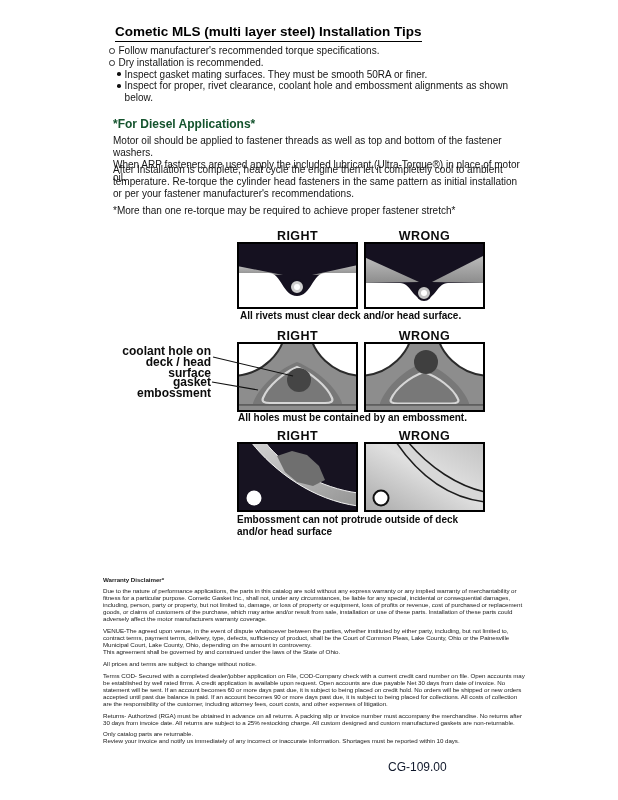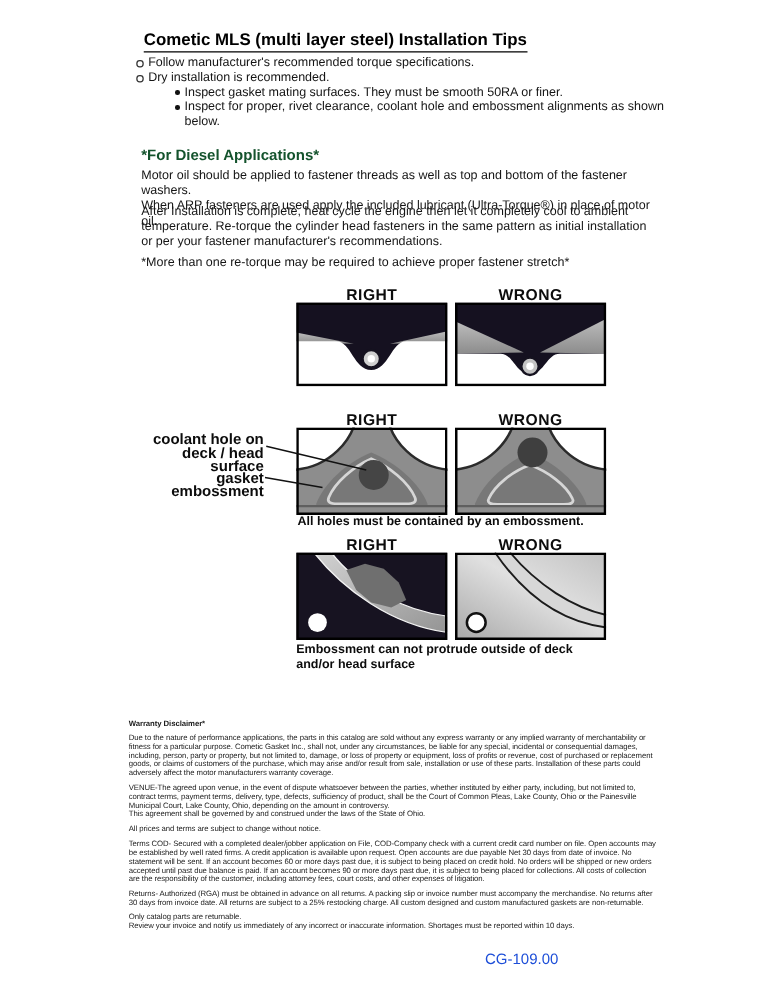--- a/index.html
+++ b/index.html
@@ -8,35 +8,35 @@
   .abs{position:absolute;}
   .pre{white-space:pre-line;}
 
   .doc-title{left:115px;top:24px;font-size:13.5px;font-weight:bold;color:#000;
              border-bottom:1.6px solid #000;padding-bottom:2px;}
 
   .bullets{left:109px;top:45px;font-size:10px;line-height:11.8px;color:#151515;}
   .bullet-row{display:flex;align-items:flex-start;}
   .b-ring{width:3.5px;height:3.5px;border:1px solid #333;border-radius:50%;margin:3.4px 4px 0 0;flex:none;}
   .b-dot{width:3.6px;height:3.6px;background:#111;border-radius:50%;margin:3.6px 4px 0 0;flex:none;}
-  .sub{margin-left:31px;}
+  .sub{margin-left:8px;}
 
   .diesel-h{left:113px;top:117px;font-size:12px;font-weight:bold;color:#14532d;}
   .p{left:113px;font-size:10px;line-height:12.2px;color:#151515;}
 
   .dg-label{width:121px;text-align:center;font-size:12.5px;font-weight:bold;letter-spacing:.4px;color:#0c0c0c;}
   .caption{font-size:10px;font-weight:bold;color:#0c0c0c;line-height:11.5px;}
   .side-label{font-size:12px;font-weight:bold;text-align:right;line-height:10.8px;color:#0c0c0c;}
 
   .disc{left:103px;top:576px;width:462px;font-size:6.2px;line-height:7.1px;
         letter-spacing:-0.05px;color:#1a1a1a;}
   .disc .dp{margin:0 0 4.5px 0;white-space:pre-line;}
   .disc .dh{font-weight:bold;margin:0 0 4px 0;}
 
-  .pageno{left:388px;top:760px;font-size:12px;color:#1d4ed8;}
+  .pageno{left:388px;top:760px;font-size:12px;color:#0f172a;}
   svg{display:block;}
 </style>
 </head>
 <body>
 
 <div class="page">
 
   <div class="abs doc-title">Cometic MLS (multi layer steel) Installation Tips</div>
 
   <div class="abs bullets">
@@ -88,20 +88,21 @@
   <svg class="abs" style="left:364px;top:242px" width="121" height="67" viewBox="0 0 121 67">
     <rect x="0" y="0" width="121" height="67" fill="#151120"></rect>
     <polygon points="0,15 0,41 55,40" fill="url(#gGray1)"></polygon>
     <polygon points="121,13 121,41 68,40" fill="url(#gGray1)"></polygon>
     <path d="M0,41 L36,41 C47,41 48,57 60,57 C72,57 73,41 84,41 L121,41 L121,67 L0,67 Z" fill="#ffffff"></path>
     <circle cx="60" cy="51" r="7" fill="#c4c4c4" stroke="#15121f" stroke-width="2"></circle>
     <circle cx="60" cy="51" r="3" fill="#ffffff"></circle>
     <rect x="1" y="1" width="119" height="65" fill="none" stroke="#000" stroke-width="2"></rect>
   </svg>
 
+  <div class="abs caption" style="left:240px;top:310px">All rivets must clear deck and/or head surface.</div>
 
   <div class="abs dg-label" style="left:237px;top:329px">RIGHT</div>
   <div class="abs dg-label" style="left:364px;top:329px">WRONG</div>
 
   <div class="abs side-label pre" style="left:100px;top:346px;width:111px">coolant hole on
 deck / head surface</div>
   <div class="abs side-label" style="left:100px;top:377px;width:111px">gasket embossment</div>
 
   <svg class="abs" style="left:237px;top:342px" width="121" height="70" viewBox="0 0 121 70">
     <rect x="0" y="0" width="121" height="70" fill="#8d8d8d"></rect>

